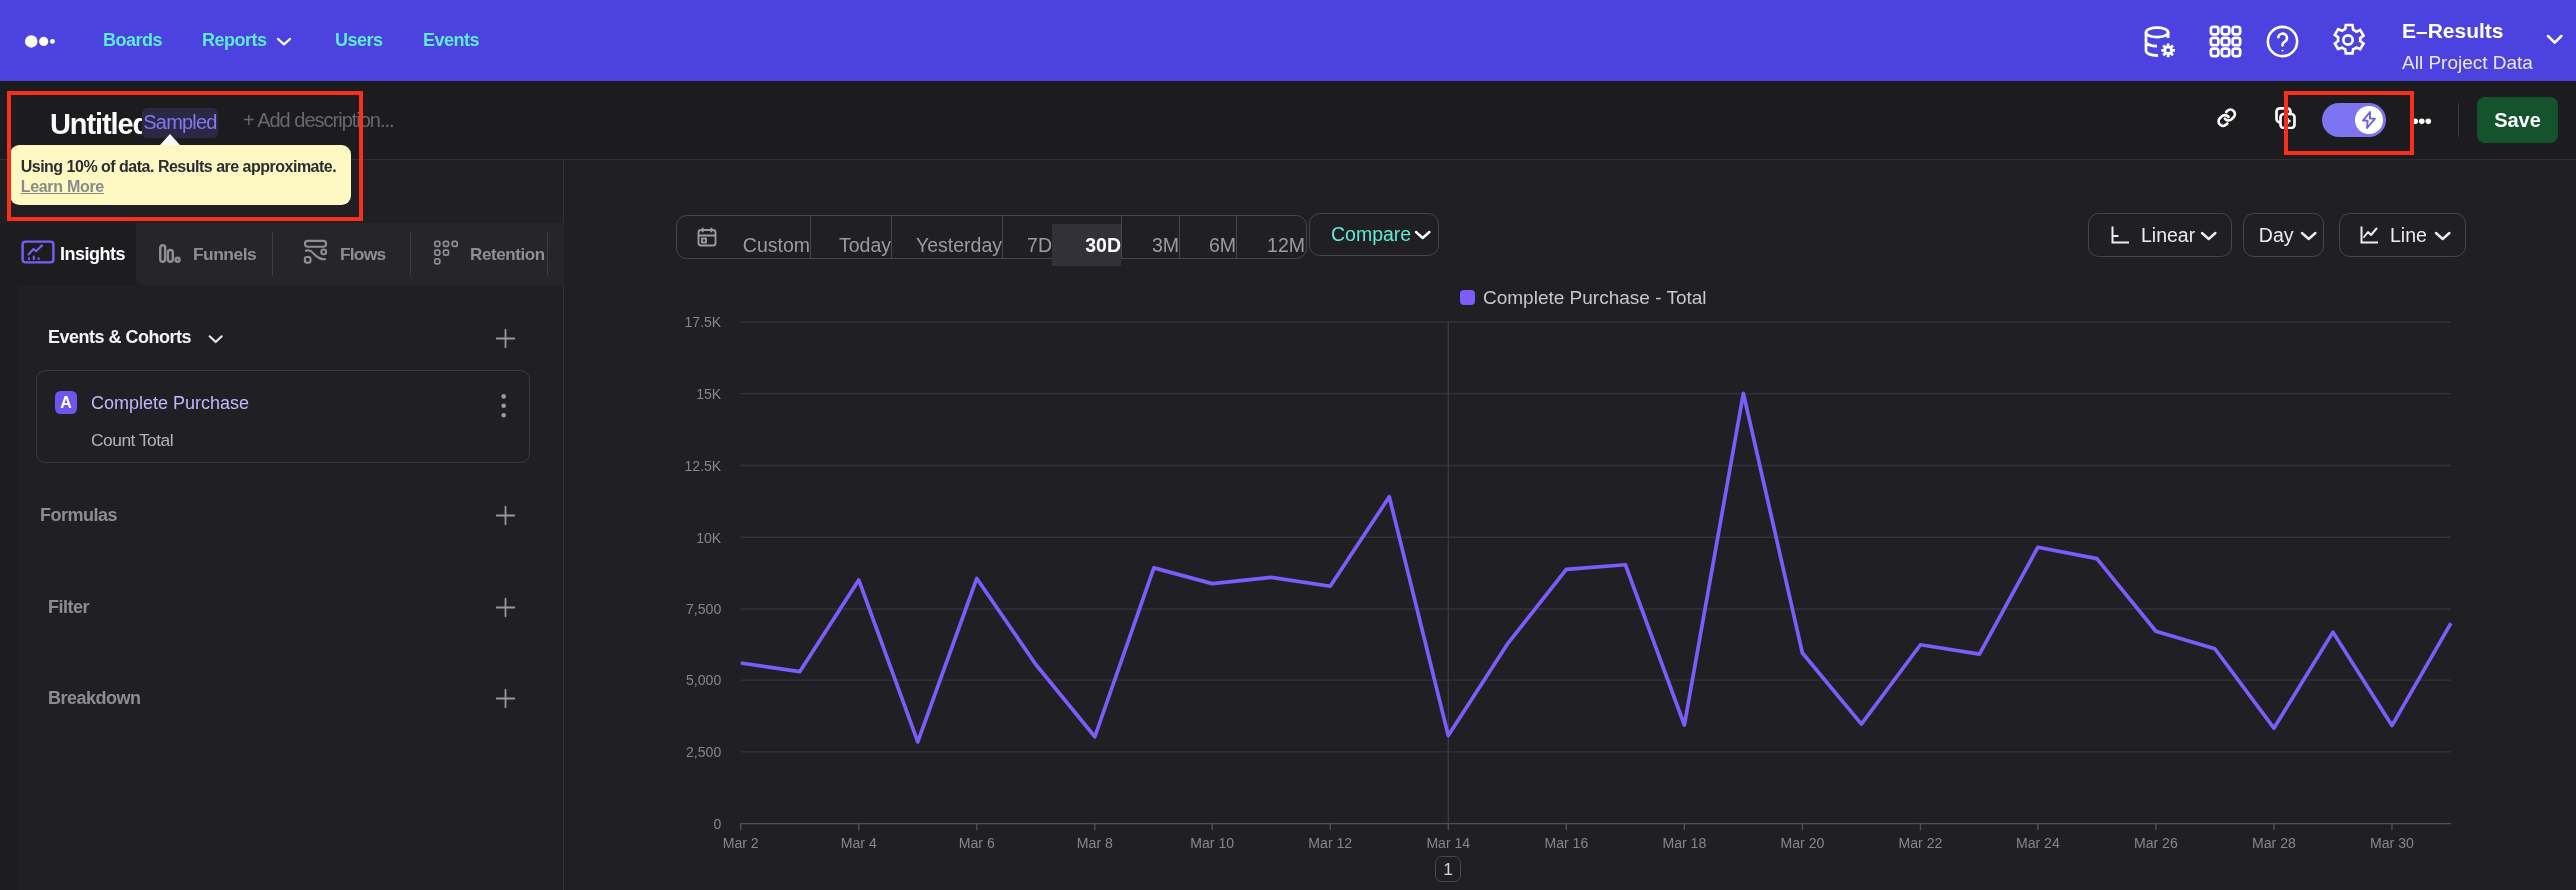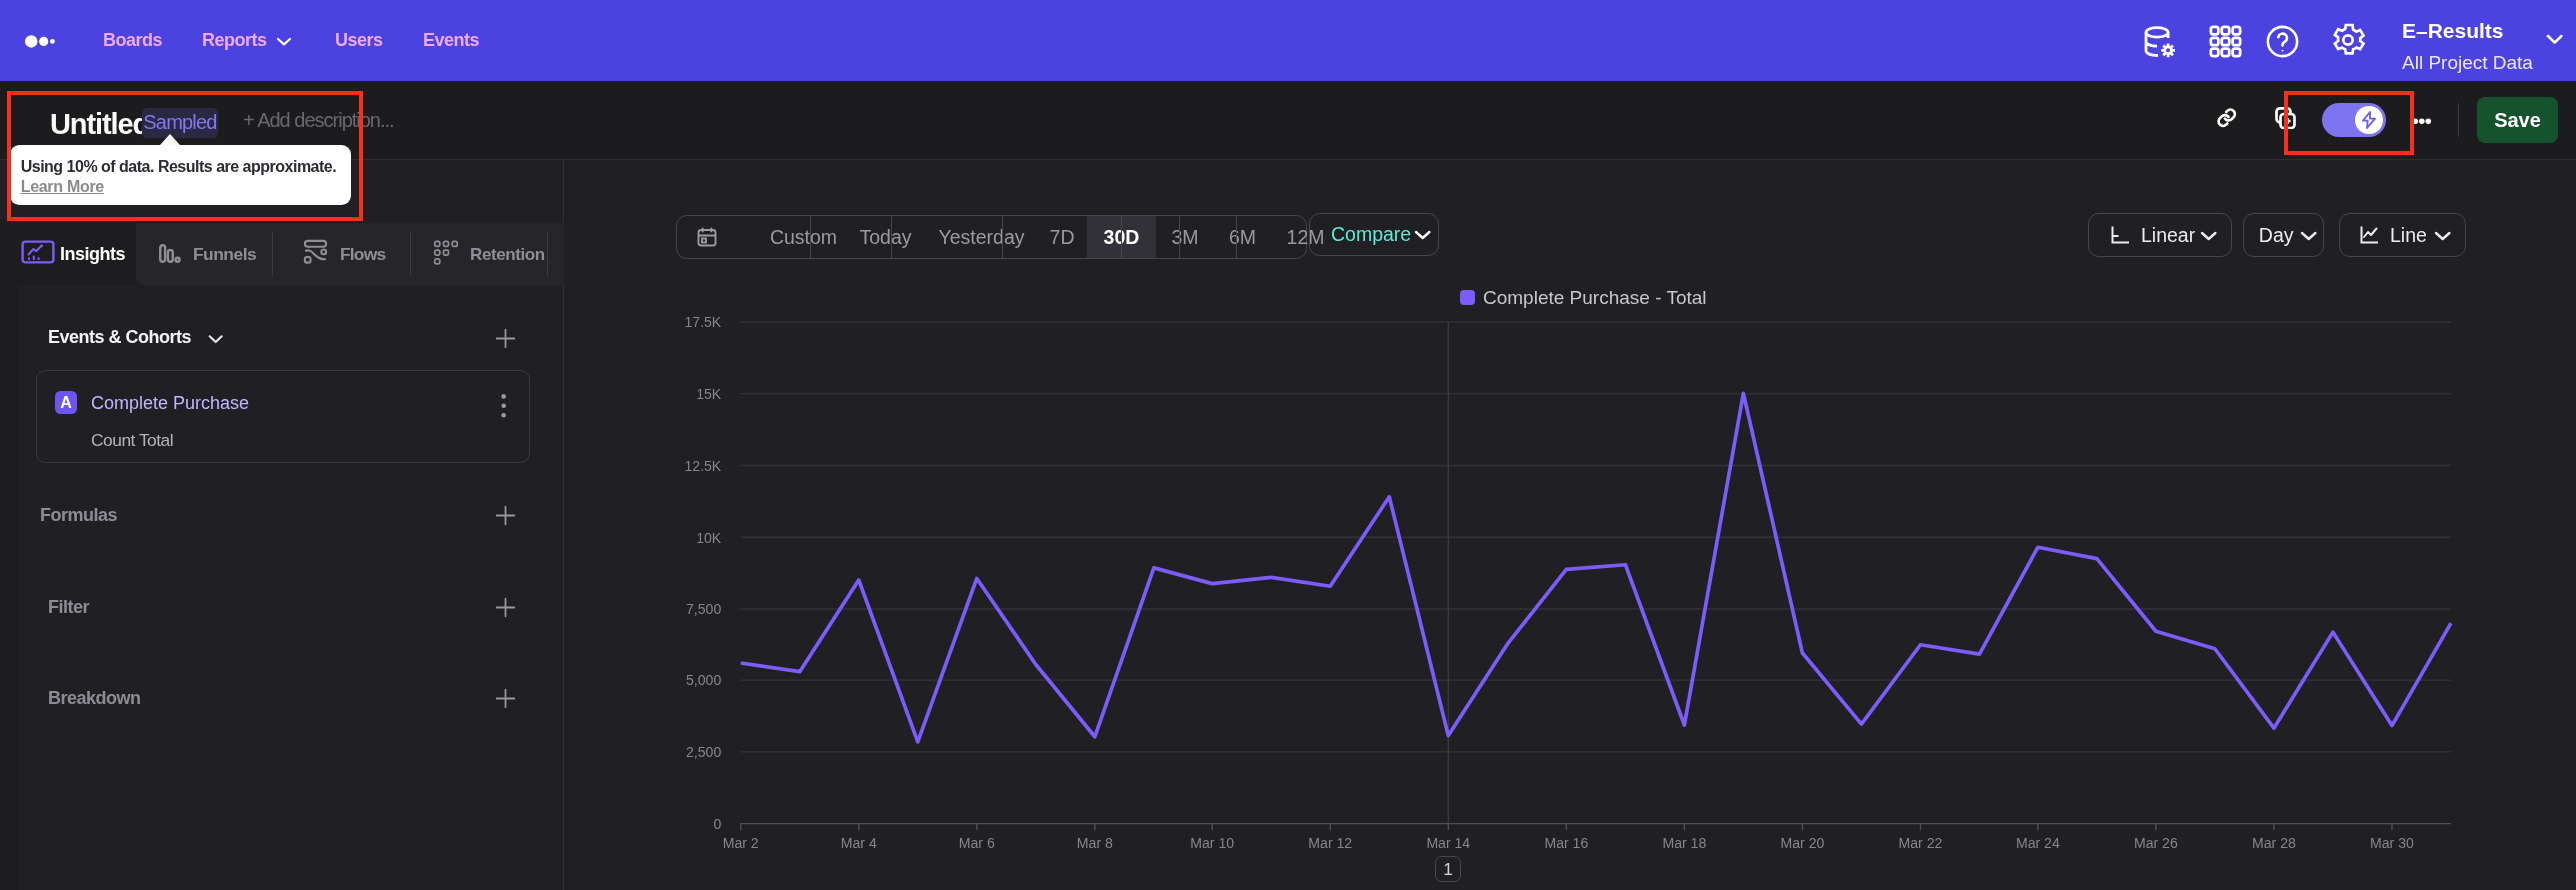--- a/index.html
+++ b/index.html
@@ -2,59 +2,59 @@
 <html style="font-size:10.7px"><head>
 <meta charset="utf-8">
 <style>
   * { margin:0; padding:0; box-sizing:border-box; }
   html,body { width:2576px; height:890px; overflow:hidden; }
   body { font-family:"Liberation Sans", sans-serif; background:#202024; position:relative; }
   .abs { position:absolute; }
 
   
   .nav { position:absolute; left:0; top:0; width:2576px; height:81px; background:#4b42df; }
-  .navlink { position:absolute; top:0; height:81px; line-height:81px; color:#f0abfc; font-size:18px; font-weight:700; letter-spacing:-0.5px; }
+  .navlink { position:absolute; top:0; height:81px; line-height:81px; color:#5eead4; font-size:18px; font-weight:700; letter-spacing:-0.5px; }
   .search { position:absolute; left:972px; top:17px; width:641px; height:50px; background:rgba(10,5,60,0.28); border-radius:9.4px; }
   .search-txt { position:absolute; left:52px; top:0; height:50px; line-height:50px; color:#9b95d0; font-size:19.5px; }
 
   
   .titlebar { position:absolute; left:0; top:81px; width:2576px; height:79px; background:#1c1c1f; border-bottom:1.3px solid #2e2e33; }
   .title { position:absolute; left:50px; top:108px; color:#fbfbfc; font-size:29px; font-weight:700; letter-spacing:-1.1px;text-align:right; }
   .badge { position:absolute; left:142px; top:108px; width:76px; height:29.5px; background:#2b2844; border-radius:5.4px; color:#8478ee; font-size:20px; letter-spacing:-0.8px; text-align:center; line-height:29px; }
   .adddesc { position:absolute; left:243px; top:109px; color:#68686f; font-size:20px; letter-spacing:-1px; }
   .savebtn { position:absolute; left:2477px; top:97px; width:81px; height:46px; background:#14532d; border-radius:8px; color:#fff; font-size:20px; font-weight:700; text-align:center; line-height:46px; }
   .vdivider { position:absolute; left:2458px; top:103px; width:1.3px; height:34px; background:#3a3a3f; }
   .toggle { position:absolute; left:2322px; top:103px; width:64px; height:34px; background:#7e73f1; border-radius:17.4px; }
   .knob { position:absolute; left:33px; top:3.4px; width:27.5px; height:27.5px; background:#fff; border-radius:50%; }
 
   
   .redbox { position:absolute; border:4.7px solid #f7301c; }
 
   
-  .tooltip { position:absolute; left:10px; top:145px; width:341px; height:60px; background:#ffffff; border-radius:9.4px; }
+  .tooltip { position:absolute; left:10px; top:145px; width:341px; height:60px; background:#fef9c3; border-radius:9.4px; }
   .tooltip .caret { position:absolute; left:150px; top:-11.4px; width:0; height:0; border-left:10px solid transparent; border-right:10px solid transparent; border-bottom:11.4px solid #faf9f7; }
   .tt1 { position:absolute; left:10.7px; top:12.7px; color:#2c2c33; font-size:16px; font-weight:700; letter-spacing:-0.5px; white-space:nowrap; }
   .tt2 { position:absolute; left:10.7px; top:33px; color:#8a8a8a; font-size:16px; font-weight:700; letter-spacing:-0.3px; text-decoration:underline; }
 
   
   .sidebar-border { position:absolute; left:563px; top:160px; width:1.3px; height:730px; background:#303035; }
   .tabrow { position:absolute; left:0; top:223px; width:564px; height:63px; }
   .tabinactive { position:absolute; left:136px; top:0; width:428px; height:63px; background:#26262a; border-radius:0 0 0 10.7px; }
   .tabdiv { position:absolute; top:9.4px; width:1.3px; height:44px; background:#3b3b40; }
   .tablabel { position:absolute; top:0; height:63px; line-height:63px; font-size:17.4px; font-weight:700; letter-spacing:-0.5px; color:#8e8e95; }
   .seclabel { position:absolute; color:#8c8c93; font-size:18px; font-weight:700; letter-spacing:-0.5px; }
   .plus { position:absolute; width:23px; height:23px; }
   .card { position:absolute; left:36px; top:370px; width:494px; height:93px; border:1.3px solid #39393f; border-radius:9.4px; }
   .abadge { position:absolute; left:18px; top:19.5px; width:22px; height:23px; background:#6d55f0; border-radius:5.4px; color:#fff; font-size:16px; font-weight:700; text-align:center; line-height:23px; }
   .cardtitle { position:absolute; left:54px; top:21.5px; color:#c4b5fd; font-size:18px; }
   .cardsub { position:absolute; left:54px; top:59px; color:#b4b4ba; font-size:17.4px; letter-spacing:-0.5px; }
 
   
   .seg { position:absolute; left:676px; top:215px; width:631px; height:44px; border:1.3px solid #46464c; border-radius:10.7px; }
-  .segitem { position:absolute; top:0; height:42px; line-height:42px; text-align:center; color:#9a9aa1; font-size:19.5px;margin-left:35px; }
+  .segitem { position:absolute; top:8px; height:42px; line-height:42px; text-align:right; color:#9a9aa1; font-size:19.5px; }
   .segdiv { position:absolute; top:0; width:1.3px; height:42px; background:#46464c; }
   .btn { position:absolute; border:1.3px solid #46464c; border-radius:10.7px; color:#ededef; font-size:19.5px; }
 
   
   .legend-sq { position:absolute; left:1460px; top:290px; width:14.8px; height:14.8px; border-radius:4px; background:#7c5cfa; }
   .legend-txt { position:absolute; left:1483px; top:287px; color:#c7c7cc; font-size:19px; }
 
   
   .pagebtn { position:absolute; left:1435px; top:856px; width:26px; height:25.5px; border:1.3px solid #47474c; border-radius:6.7px; color:#d5d5d8; font-size:17.4px; text-align:center; line-height:24px; }
 </style>

